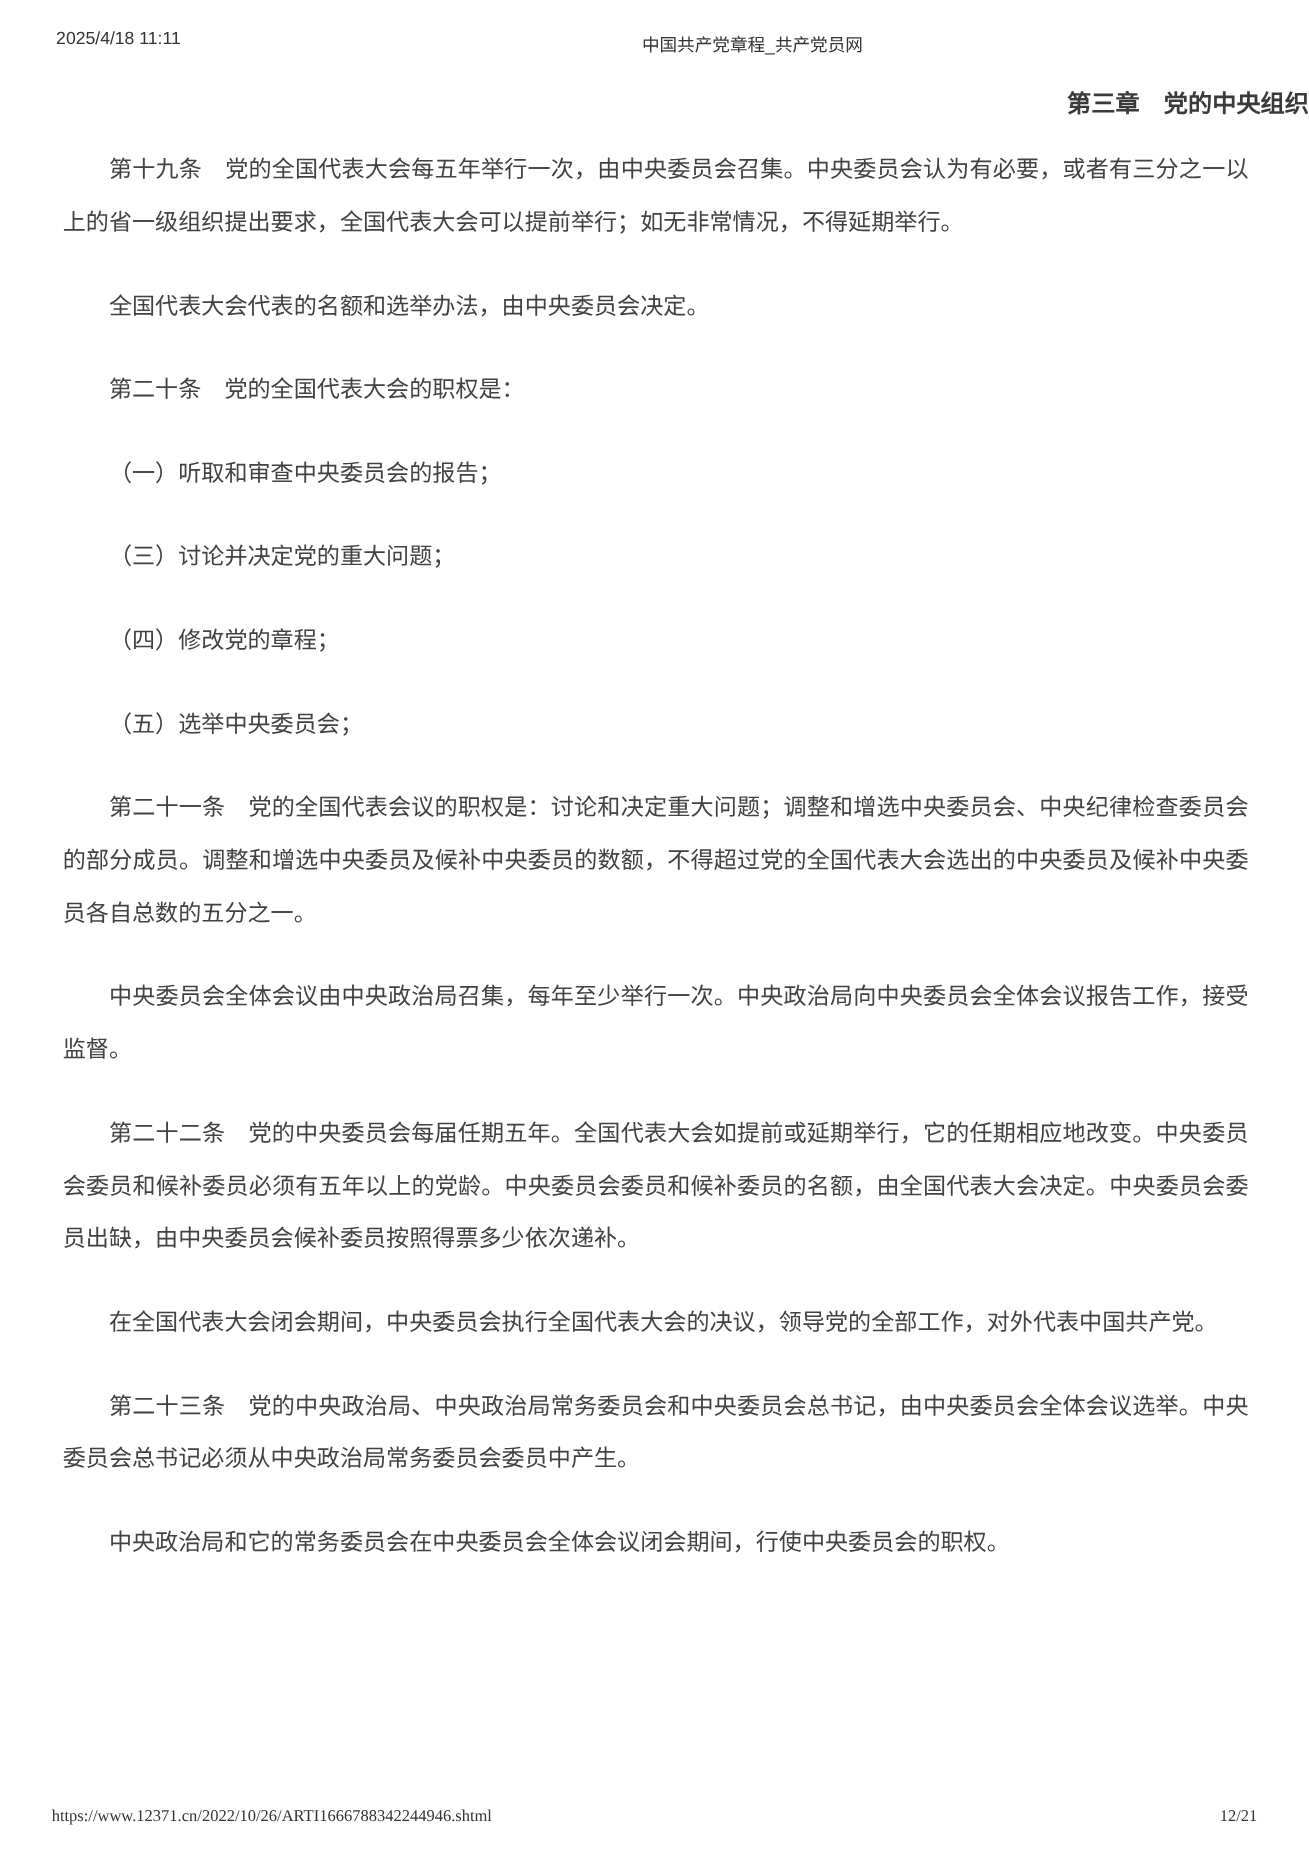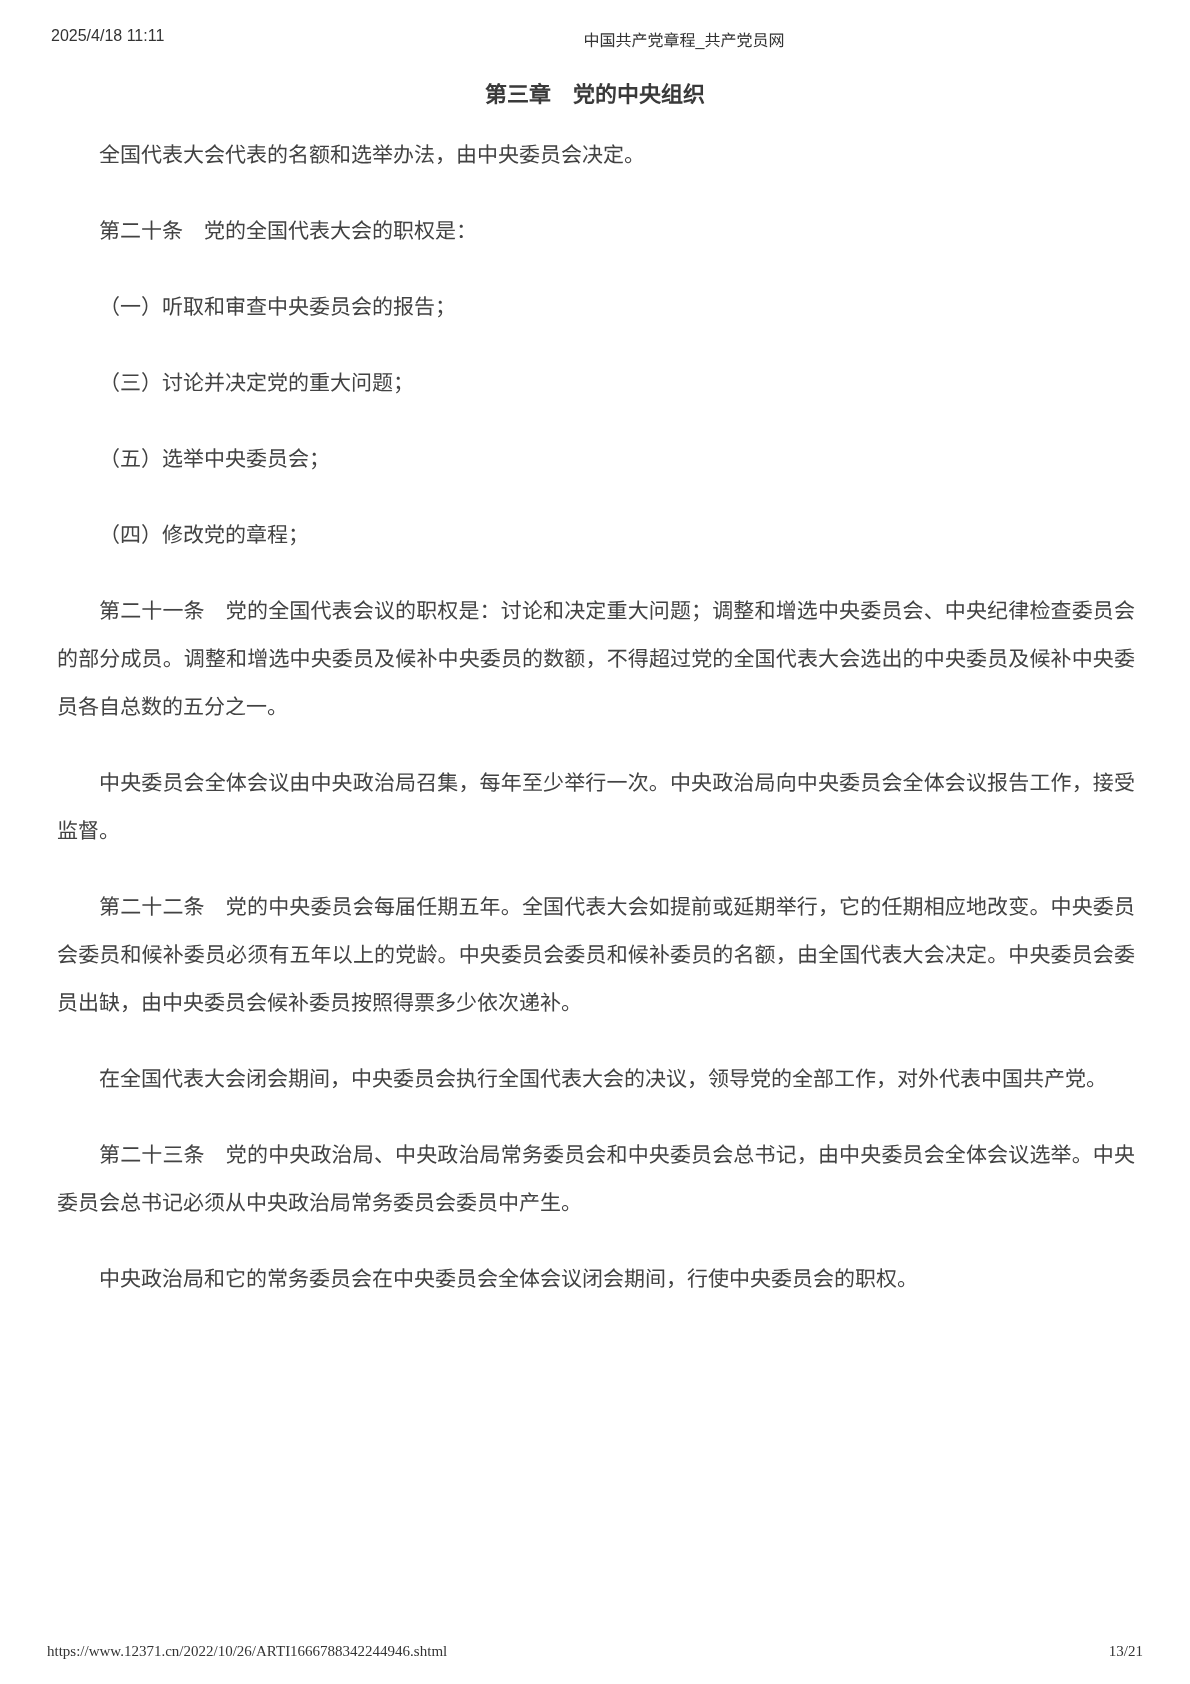--- a/index.html
+++ b/index.html
@@ -34,21 +34,21 @@
     left: 633px; 
     top: 0;
     transform: translateX(-50%);
     text-align: center;
   }
   .chapter-title {
     position: absolute;
     top: 61px;
     left: 0;
     width: 100%;
-    text-align: center;
+    text-align: right;
     font-size: 22px;
     font-weight: bold;
     color: #3a3a3a;
   }
   .content {
     position: absolute;
     top: 131px;
     left: 57px;
     width: 1078px;
     font-size: 21px;
@@ -86,30 +86,31 @@
 <body>
 
 <div class="print-header">
   <span class="header-date">2025/4/18 11:11</span>
   <span class="header-doc-title">中国共产党章程_共产党员网</span>
 </div>
 
 <h1 class="chapter-title">第三章　党的中央组织</h1>
 
 <div class="content">
+  <p>第十九条　党的全国代表大会每五年举行一次，由中央委员会召集。中央委员会认为有必要，或者有三分之一以上的省一级组织提出要求，全国代表大会可以提前举行；如无非常情况，不得延期举行。</p>
   <p>全国代表大会代表的名额和选举办法，由中央委员会决定。</p>
   <p>第二十条　党的全国代表大会的职权是：</p>
   <p>（一）听取和审查中央委员会的报告；</p>
   <p>（三）讨论并决定党的重大问题；</p>
+  <p>（四）修改党的章程；</p>
   <p>（五）选举中央委员会；</p>
-  <p>（四）修改党的章程；</p>
   <p>第二十一条　党的全国代表会议的职权是：讨论和决定重大问题；调整和增选中央委员会、中央纪律检查委员会的部分成员。调整和增选中央委员及候补中央委员的数额，不得超过党的全国代表大会选出的中央委员及候补中央委员各自总数的五分之一。</p>
   <p>中央委员会全体会议由中央政治局召集，每年至少举行一次。中央政治局向中央委员会全体会议报告工作，接受监督。</p>
   <p>第二十二条　党的中央委员会每届任期五年。全国代表大会如提前或延期举行，它的任期相应地改变。中央委员会委员和候补委员必须有五年以上的党龄。中央委员会委员和候补委员的名额，由全国代表大会决定。中央委员会委员出缺，由中央委员会候补委员按照得票多少依次递补。</p>
   <p>在全国代表大会闭会期间，中央委员会执行全国代表大会的决议，领导党的全部工作，对外代表中国共产党。</p>
   <p>第二十三条　党的中央政治局、中央政治局常务委员会和中央委员会总书记，由中央委员会全体会议选举。中央委员会总书记必须从中央政治局常务委员会委员中产生。</p>
   <p>中央政治局和它的常务委员会在中央委员会全体会议闭会期间，行使中央委员会的职权。</p>
 </div>
 
 <div class="print-footer">
   <span class="footer-url">https://www.12371.cn/2022/10/26/ARTI1666788342244946.shtml</span>
-  <span class="footer-page-number">13/21</span>
+  <span class="footer-page-number">12/21</span>
 </div>
 
 </body></html>

